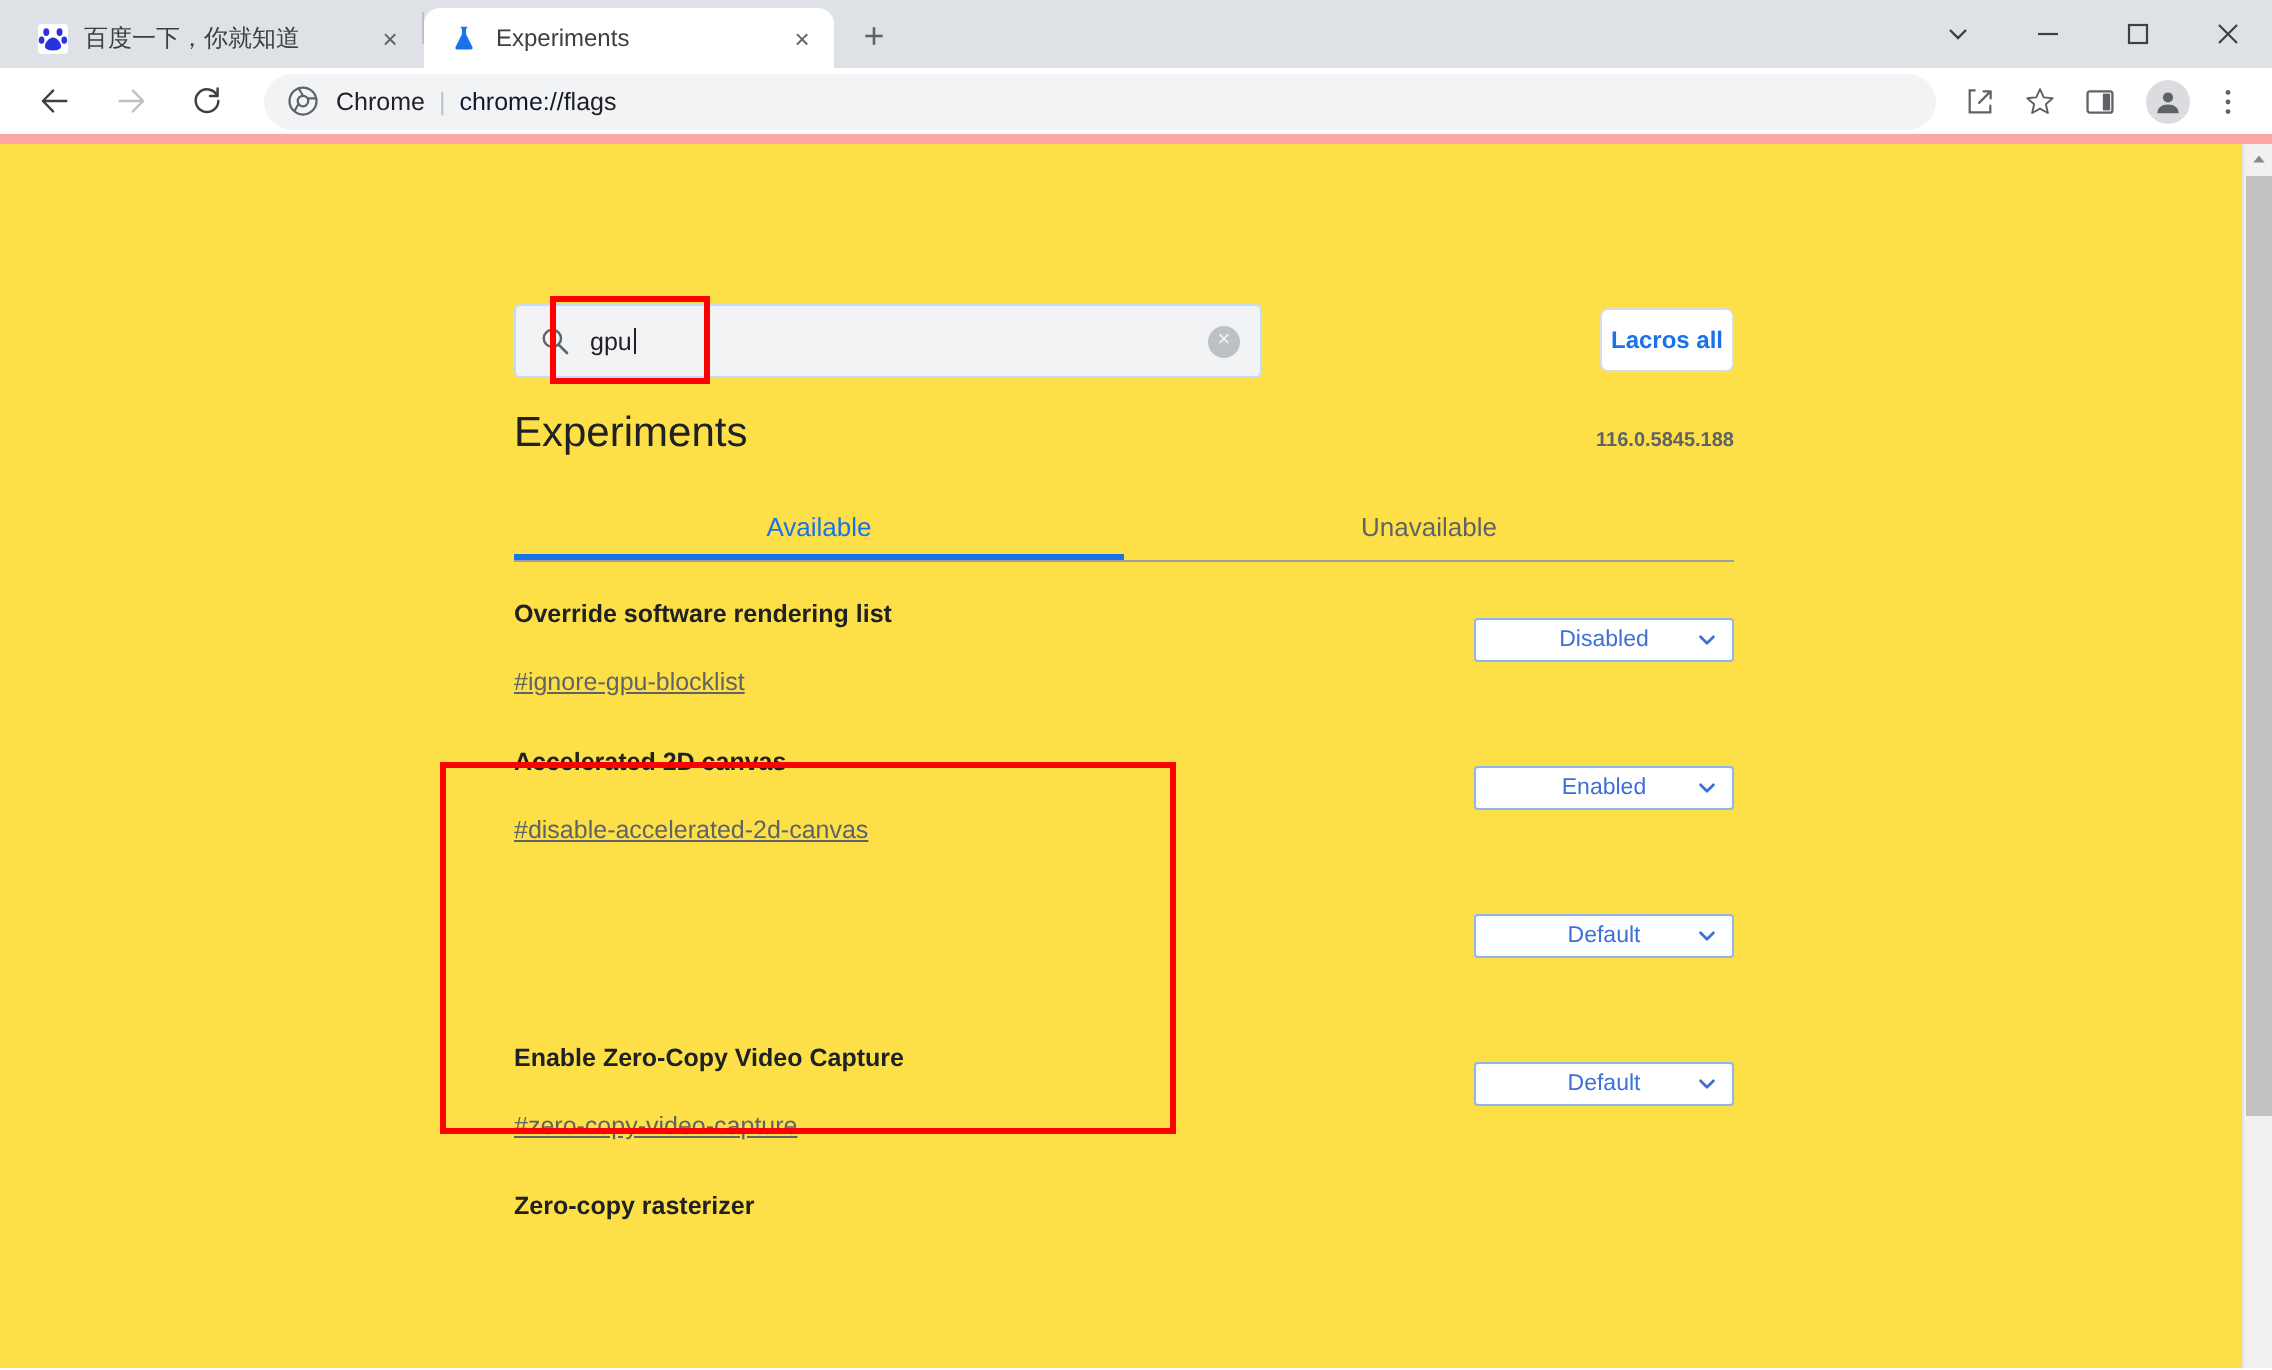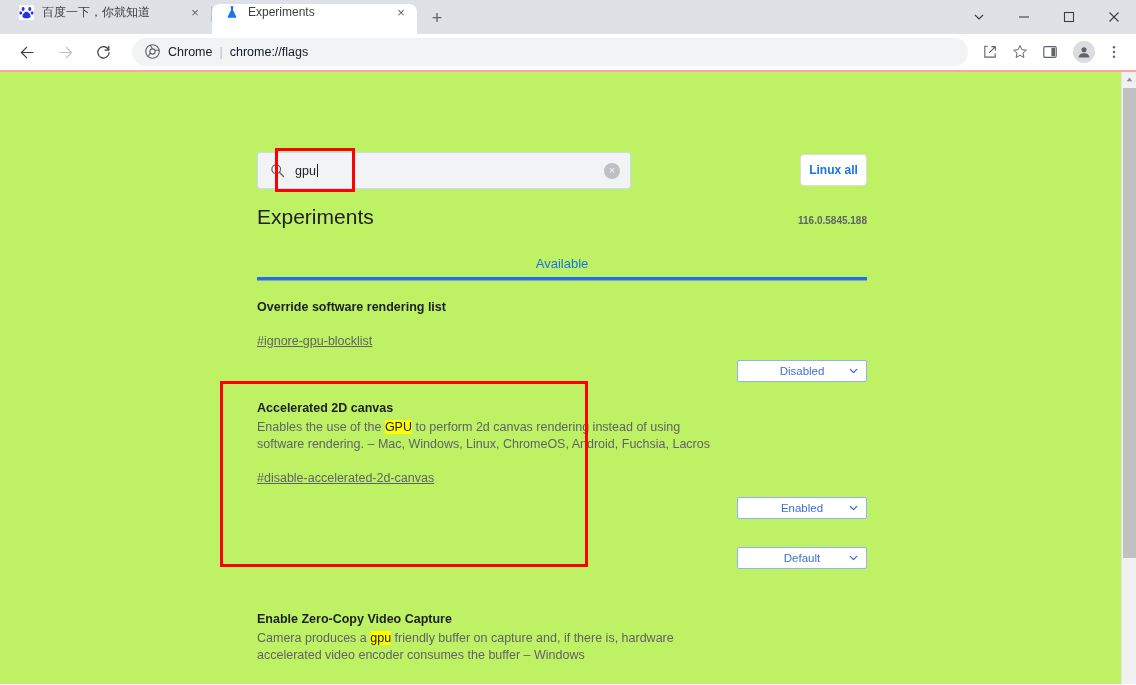--- a/index.html
+++ b/index.html
@@ -19,21 +19,21 @@
     background: #dee1e6;
     display: flex;
     align-items: flex-end;
     padding-left: 6px;
   }
   .tab {
     position: relative;
     height: 30px;
     width: 205px;
     display: flex;
-    align-items: flex-start;
+    align-items: center;
     padding: 0 8px 0 12px;
     font-size: 12px;
     color: #3c4043;
     border-radius: 8px 8px 0 0;
   }
   .tab.inactive { background: transparent; }
   .tab.active { background: #ffffff; }
   .tab .favicon {
     width: 16px; height: 16px;
     flex: 0 0 16px;
@@ -79,22 +79,21 @@
     color: #3c4043;
   }
 
   
   .toolbar {
     height: 38px;
     background: #ffffff;
     display: flex;
     align-items: center;
     padding: 0 8px;
-    border-bottom: 2px solid #fca5a5;
-    text-align: center;
+    border-bottom: 5px solid #fca5a5;
   }
   .nav-btn {
     width: 28px; height: 28px;
     margin: 0 5px;
     display: flex; align-items: center; justify-content: center;
     color: #5f6368;
   }
   .nav-btn.disabled { color: #bdc1c6; }
   .omnibox {
     flex: 1 1 auto;
@@ -133,21 +132,21 @@
     position: relative;
     height: 612px;
     background: #fff;
     overflow: hidden;
   }
   .page {
     position: absolute;
     left: 0; top: 0;
     width: 1124px;
     height: 612px;
-    background: #bef264;
+    background: #fde047;
   }
 
   .search-row {
     position: absolute;
     left: 257px; top: 80px;
     width: 610px;
     height: 37px;
     display: flex;
     align-items: center;
   }
@@ -223,21 +222,20 @@
     box-shadow: inset 0 -3px 0 0 #1a73e8;
     text-align: center;
   }
 
   .flags { margin-top: 0; }
   .flag {
     display: flex;
     align-items: flex-start;
     padding-top: 18px;
     min-height: 74px;
-    flex-direction: column;
   }
   .flag-body { width: 470px; padding-right: 16px; }
   .flag-name {
     font-size: 12.5px;
     font-weight: bold;
     color: #202124;
     line-height: 17px;
   }
   .flag-desc {
     font-size: 12.5px;
@@ -449,49 +447,50 @@
         <div class="search-box">
           <span class="search-glyph">
             <svg width="15" height="15" viewBox="0 0 16 16">
               <circle cx="6.6" cy="6.6" r="4.6" stroke="#5f6368" stroke-width="1.3" fill="none"></circle>
               <path d="M10.2 10.2L14.4 14.4" stroke="#5f6368" stroke-width="1.4" stroke-linecap="round"></path>
             </svg>
           </span>
           <span class="search-text"><span>gpu</span><span class="caret"></span></span>
           <span class="clear-btn">×</span>
         </div>
-        <div class="reset-btn">Linux all</div>
+        <div class="reset-btn">Lacros all</div>
       </div>
 
       <div class="content">
         <div class="title-row">
           <div class="exp-title">Experiments</div>
           <div class="version">116.0.5845.188</div>
         </div>
 
         <div class="tabs">
           <div class="tab-item selected">Available</div>
+          <div class="tab-item">Unavailable</div>
         </div>
 
         <div class="flags" id="flag-list">
             <div class="flag">
               <div class="flag-body"><div class="flag-name">Override software rendering list</div><a class="flag-link" href="#">#ignore-gpu-blocklist</a></div>
               <div class="flag-ctrl">
                 <div class="flag-select">
                   <span>Disabled</span>
                   <span class="chev">
                     <svg width="9" height="9" viewBox="0 0 10 10">
                       <path d="M1.4 3.2L5 6.8l3.6-3.6" stroke="#3d6fd4" stroke-width="1.5" fill="none" stroke-linecap="round" stroke-linejoin="round"></path>
                     </svg>
                   </span>
                 </div>
               </div>
             </div>
             <div class="flag">
-              <div class="flag-body"><div class="flag-name">Accelerated 2D canvas</div><div class="flag-desc">Enables the use of the <mark class="hl">GPU</mark> to perform 2d canvas rendering instead of using software rendering. – Mac, Windows, Linux, ChromeOS, Android, Fuchsia, Lacros</div><a class="flag-link" href="#">#disable-accelerated-2d-canvas</a></div>
+              <div class="flag-body"><div class="flag-name">Accelerated 2D canvas</div><a class="flag-link" href="#">#disable-accelerated-2d-canvas</a></div>
               <div class="flag-ctrl">
                 <div class="flag-select">
                   <span>Enabled</span>
                   <span class="chev">
                     <svg width="9" height="9" viewBox="0 0 10 10">
                       <path d="M1.4 3.2L5 6.8l3.6-3.6" stroke="#3d6fd4" stroke-width="1.5" fill="none" stroke-linecap="round" stroke-linejoin="round"></path>
                     </svg>
                   </span>
                 </div>
               </div>
@@ -502,21 +501,21 @@
                   <span>Default</span>
                   <span class="chev">
                     <svg width="9" height="9" viewBox="0 0 10 10">
                       <path d="M1.4 3.2L5 6.8l3.6-3.6" stroke="#3d6fd4" stroke-width="1.5" fill="none" stroke-linecap="round" stroke-linejoin="round"></path>
                     </svg>
                   </span>
                 </div>
               </div>
             </div>
             <div class="flag">
-              <div class="flag-body"><div class="flag-name">Enable Zero-Copy Video Capture</div><div class="flag-desc">Camera produces a <mark class="hl">gpu</mark> friendly buffer on capture and, if there is, hardware accelerated video encoder consumes the buffer – Windows</div><a class="flag-link" href="#">#zero-copy-video-capture</a></div>
+              <div class="flag-body"><div class="flag-name">Enable Zero-Copy Video Capture</div><a class="flag-link" href="#">#zero-copy-video-capture</a></div>
               <div class="flag-ctrl">
                 <div class="flag-select">
                   <span>Default</span>
                   <span class="chev">
                     <svg width="9" height="9" viewBox="0 0 10 10">
                       <path d="M1.4 3.2L5 6.8l3.6-3.6" stroke="#3d6fd4" stroke-width="1.5" fill="none" stroke-linecap="round" stroke-linejoin="round"></path>
                     </svg>
                   </span>
                 </div>
               </div>

